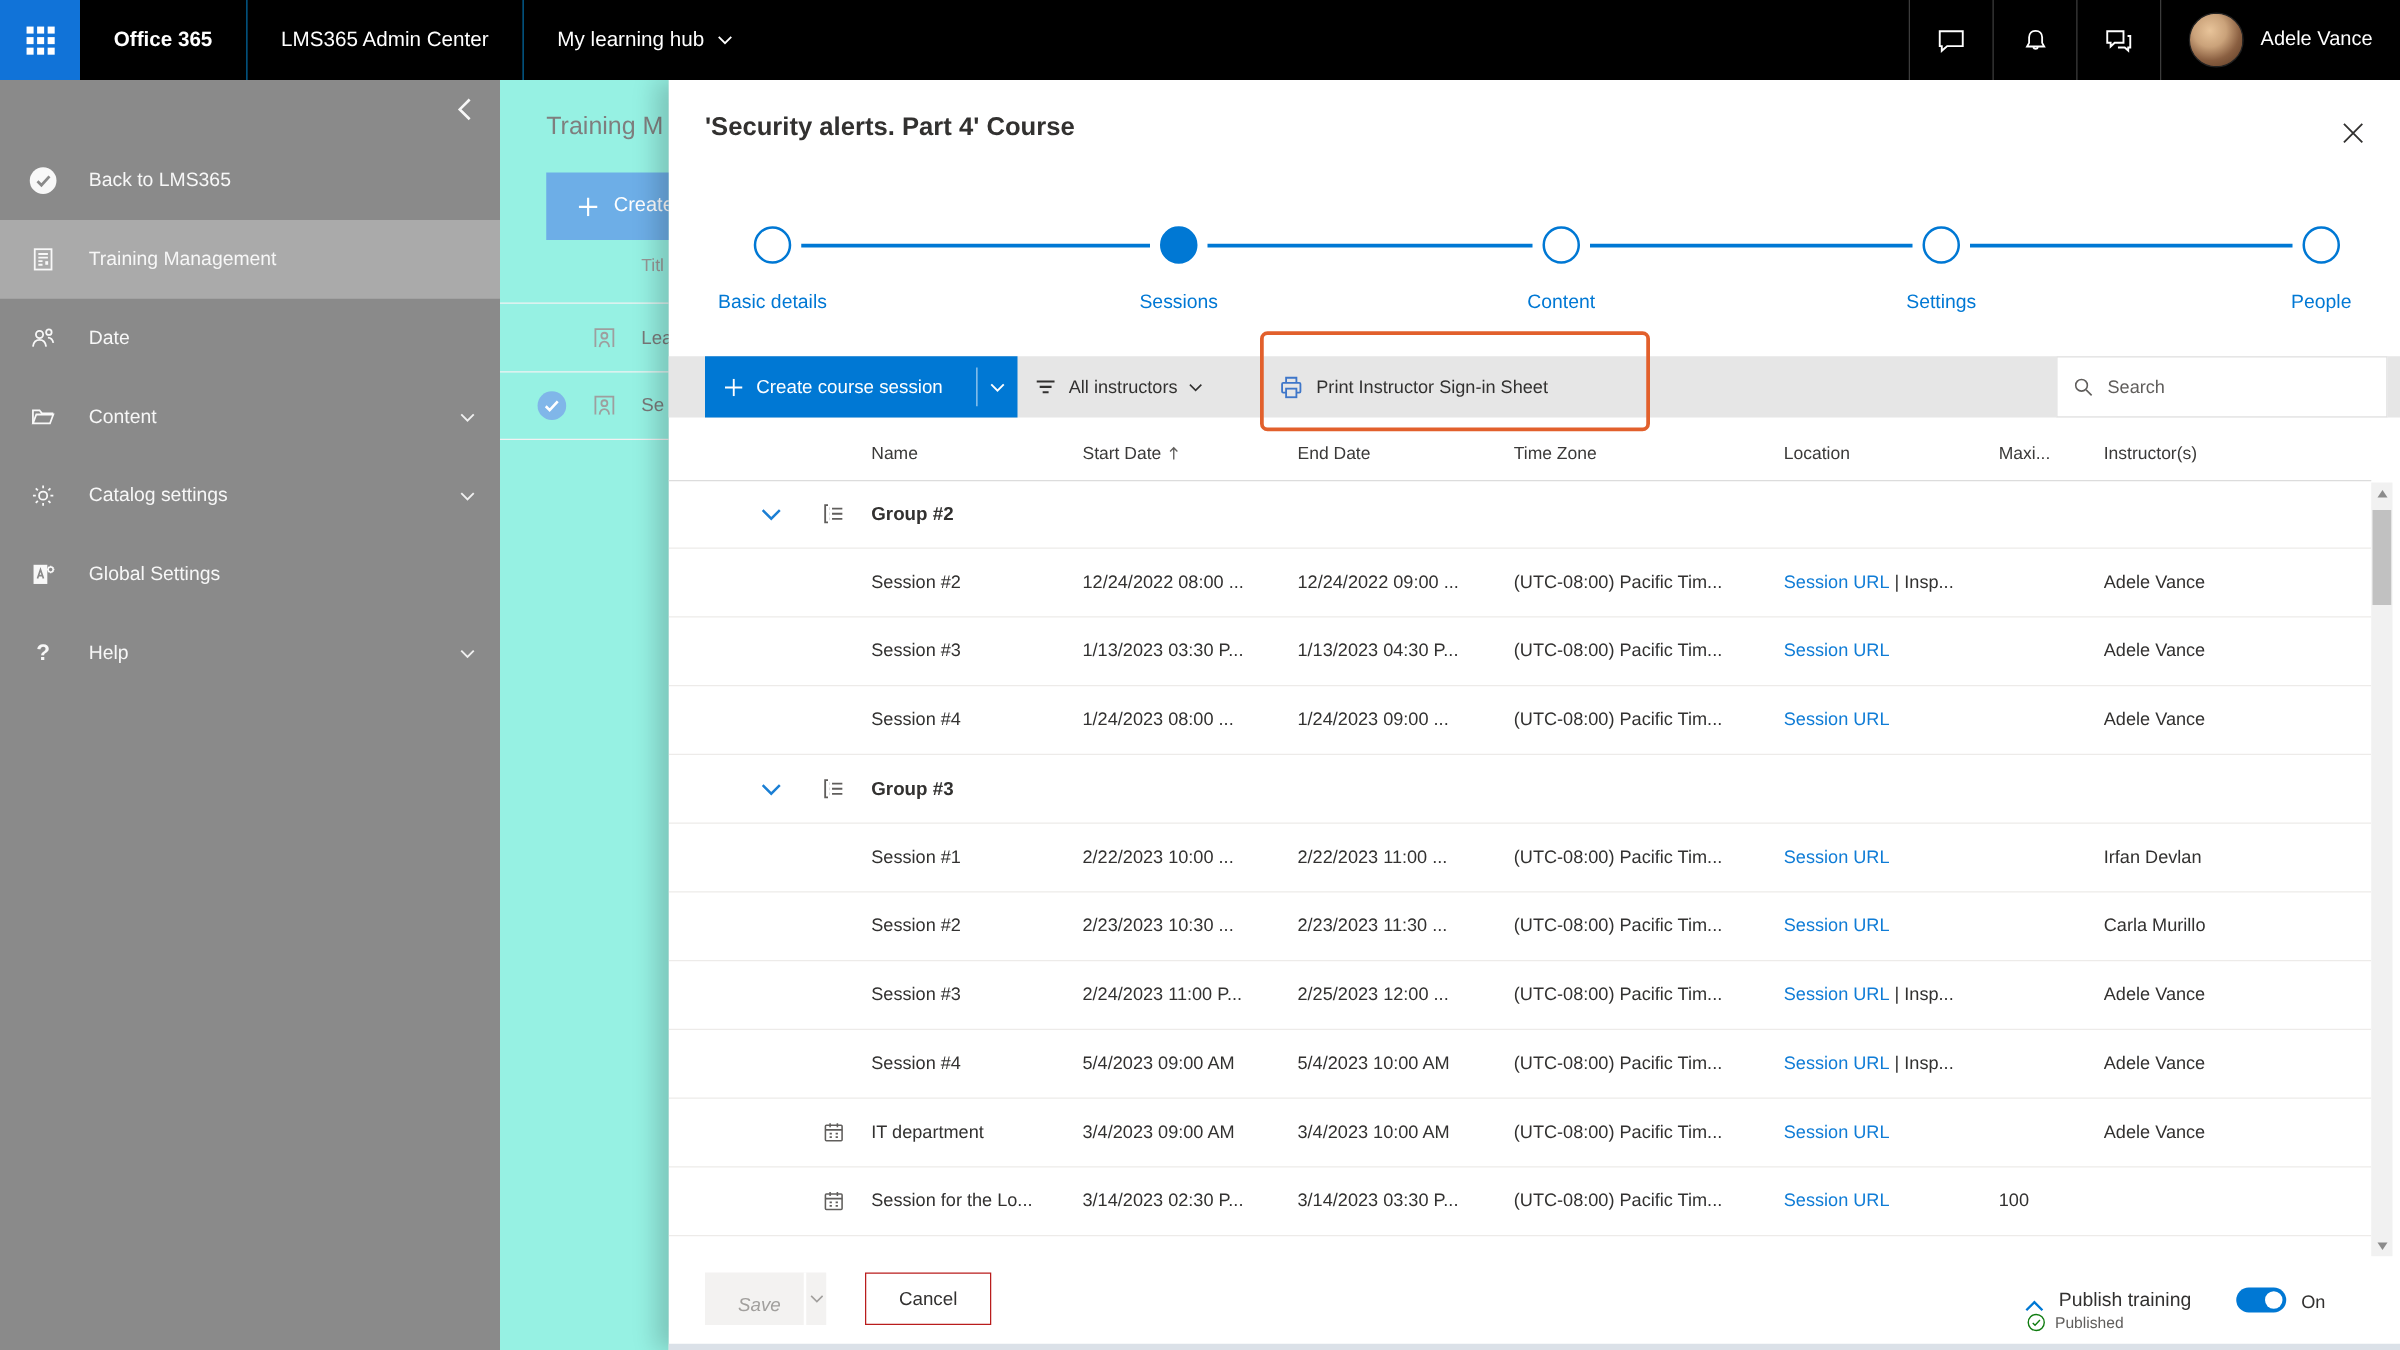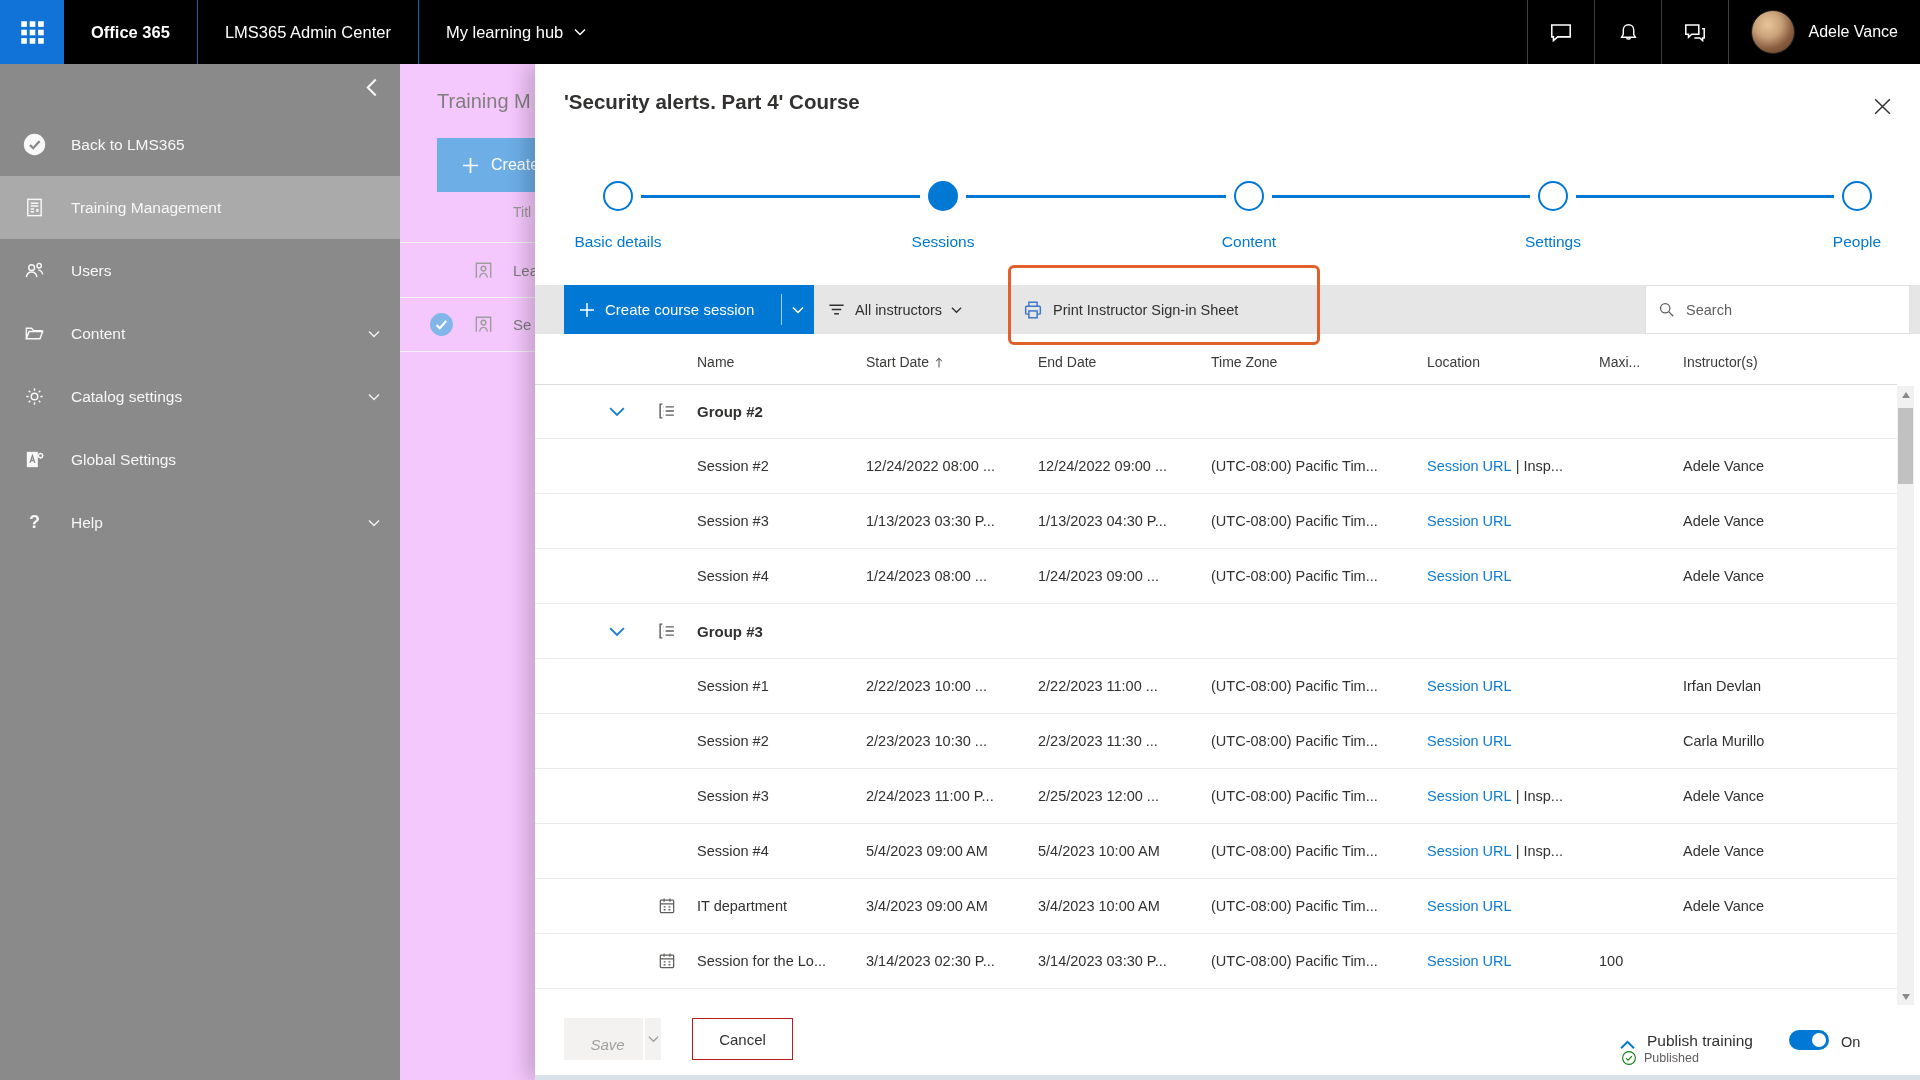--- a/index.html
+++ b/index.html
@@ -26,21 +26,21 @@
   .sidebar{position:absolute;left:0;top:64px;width:400px;bottom:0;background:#4c4c4c;z-index:1;}
   .collapse-btn{position:absolute;top:14px;right:22px;cursor:pointer;}
   .side-list{position:absolute;top:49px;left:0;right:0;}
   .side-item{height:63px;display:flex;align-items:center;padding:0 20px 0 21px;color:#f3f3f3;font-size:15.5px;cursor:pointer;}
   .side-item.active{background:#7d7d7d;}
   .side-icon{width:27px;display:flex;justify-content:center;}
   .side-label{margin-left:23px;flex:1;white-space:nowrap;}
   .help-q{font-size:18px;color:#f3f3f3;font-weight:700;}
 
   
-  .pagebg{position:absolute;left:400px;top:64px;width:135px;bottom:0;background:#f0abfc;overflow:hidden;z-index:1;}
+  .pagebg{position:absolute;left:400px;top:64px;width:135px;bottom:0;background:#5eead4;overflow:hidden;z-index:1;}
   .pb-title{position:absolute;left:37px;top:26px;font-size:20px;color:#3b3a39;white-space:nowrap;}
   .pb-create{position:absolute;left:37px;top:74px;width:140px;height:54px;background:#1f83da;color:#fff;
              display:flex;align-items:center;gap:13px;padding-left:26px;font-size:16px;white-space:nowrap;cursor:pointer;}
   .pb-colhdr{position:absolute;left:113px;top:140px;font-size:14px;color:#605e5c;white-space:nowrap;}
   .pb-sep{position:absolute;left:0;right:0;height:1px;background:#ececec;}
   .pb-row{position:absolute;left:0;right:0;height:54px;display:flex;align-items:center;}
   .pb-check{position:absolute;left:29px;}
   .pb-ricon{position:absolute;left:72px;}
   .pb-rlabel{position:absolute;left:113px;font-size:15px;color:#323130;white-space:nowrap;}
 
@@ -211,21 +211,21 @@
       </div>
       <div class="side-item">
         <span class="side-icon">
           <svg viewBox="0 0 24 24" width="23" height="23" fill="none" stroke="#f5f5f5" stroke-width="1.5">
             <circle cx="9" cy="9" r="3"></circle>
             <path d="M3.5 19c.5-3.5 2.8-5.5 5.5-5.5s5 2 5.5 5.5"></path>
             <circle cx="16.8" cy="7" r="2.3"></circle>
             <path d="M16 11.6c2.4 0 4 1.7 4.5 4.4"></path>
           </svg>
         </span>
-        <span class="side-label">Users</span>
+        <span class="side-label">Date</span>
       </div>
       <div class="side-item">
         <span class="side-icon">
           <svg viewBox="0 0 24 24" width="23" height="23" fill="none" stroke="#f5f5f5" stroke-width="1.5">
             <path d="M3.5 17.5V6.5h5.5l2 2.5h9.5"></path>
             <path d="M3.5 17.5l2.8-7.5h14.2l-2.8 7.5z"></path>
           </svg>
         </span>
         <span class="side-label">Content</span>
         <span>

